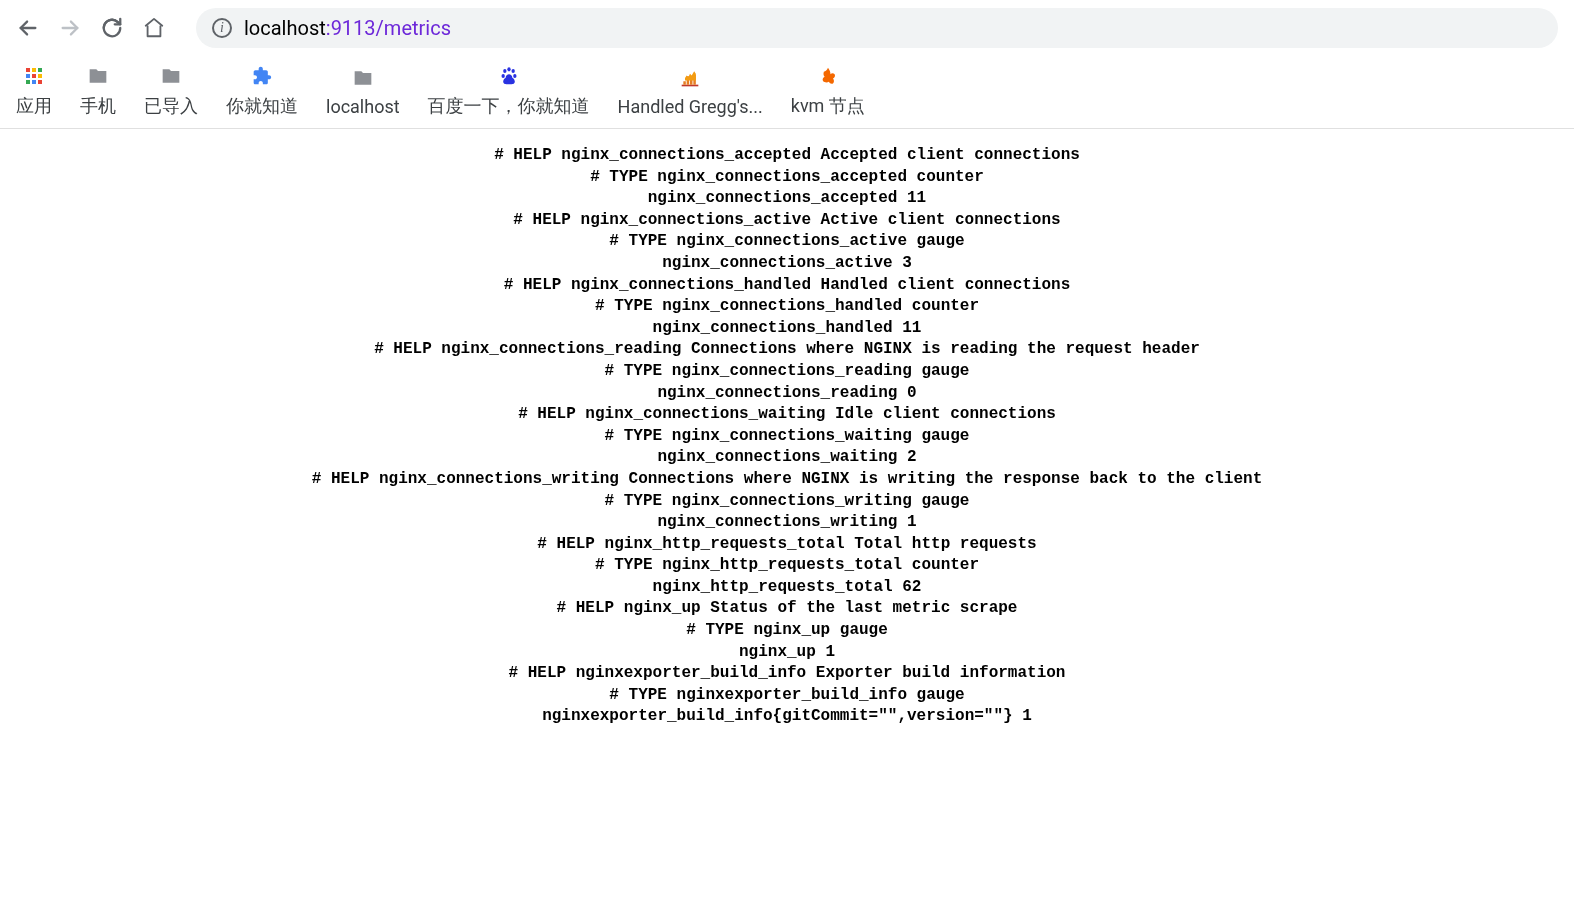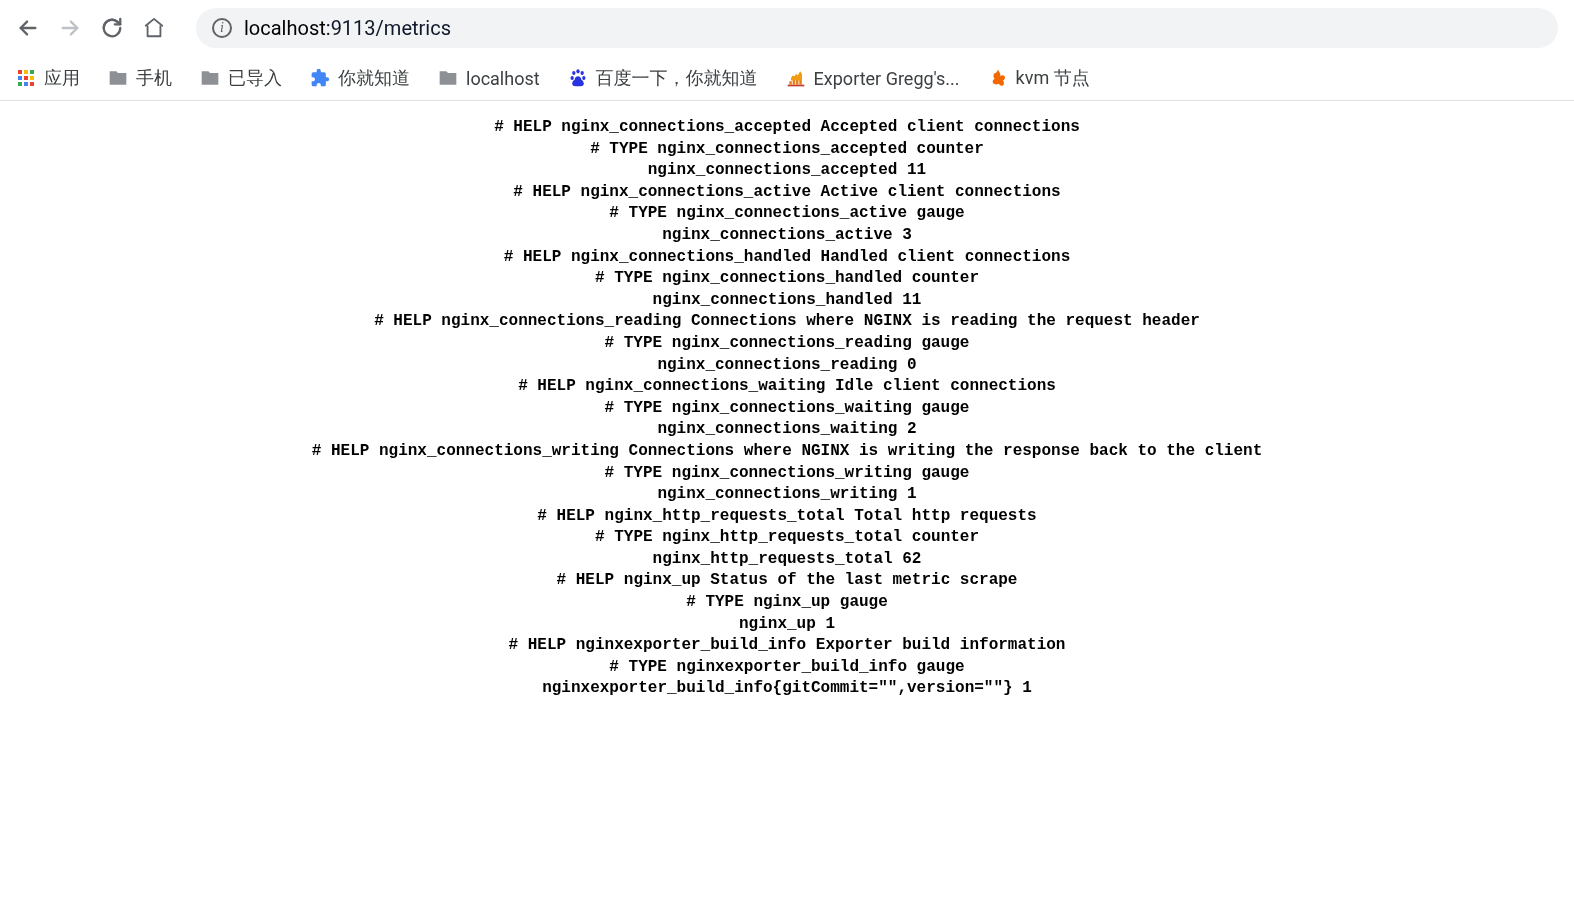--- a/index.html
+++ b/index.html
@@ -54,36 +54,37 @@
       font-family: serif;
     }
     .url-text {
       font-size: 20px;
       color: #202124;
     }
     .url-host {
       color: #000000;
     }
     .url-path {
-      color: #0f172a;
+      color: #6d28d9;
     }
     .bookmarks-bar {
       display: flex;
       align-items: center;
       padding: 10px 16px;
       gap: 28px;
       border-bottom: 1px solid #e0e0e0;
     }
     .bookmark-item {
       display: flex;
       align-items: center;
       gap: 8px;
       color: #3c4043;
       font-size: 18px;
       cursor: pointer;
+      flex-direction: column;
     }
     .bookmark-icon {
       width: 20px;
       height: 20px;
       display: flex;
       align-items: center;
       justify-content: center;
     }
     .apps-icon {
       display: grid;
@@ -215,21 +216,21 @@
     <span>百度一下，你就知道</span>
   </div>
   <div class="bookmark-item">
     <div class="bookmark-icon">
       <svg width="20" height="20" viewBox="0 0 24 24">
           <path d="M2 20h20v2H2z" fill="#c0392b"></path>
           <path d="M4 16h3v4H4zm4-6h3v10H8zm4 3h3v7h-3zm4-5h3v12h-3z" fill="#e67e22"></path>
           <path d="M6 12l2-3 2 2 2-4 2 2 3-5 2 3v8H6z" fill="#f39c12"></path>
         </svg>
     </div>
-    <span>Exporter Gregg's...</span>
+    <span>Handled Gregg's...</span>
   </div>
   <div class="bookmark-item">
     <div class="bookmark-icon">
       <svg width="20" height="20" viewBox="0 0 24 24">
           <path d="M12 2c-1 3-3 4-5 5-1 3 0 5 1 6-2 1-3 3-2 5 2 2 5 2 7 1 1 2 3 3 5 2 2-2 1-5 0-6 2-1 3-3 2-5-2-2-4-1-5 0 0-3-1-5-3-8z" fill="#f46800"></path>
         </svg>
     </div>
     <span>kvm 节点</span>
   </div>
 </div>

